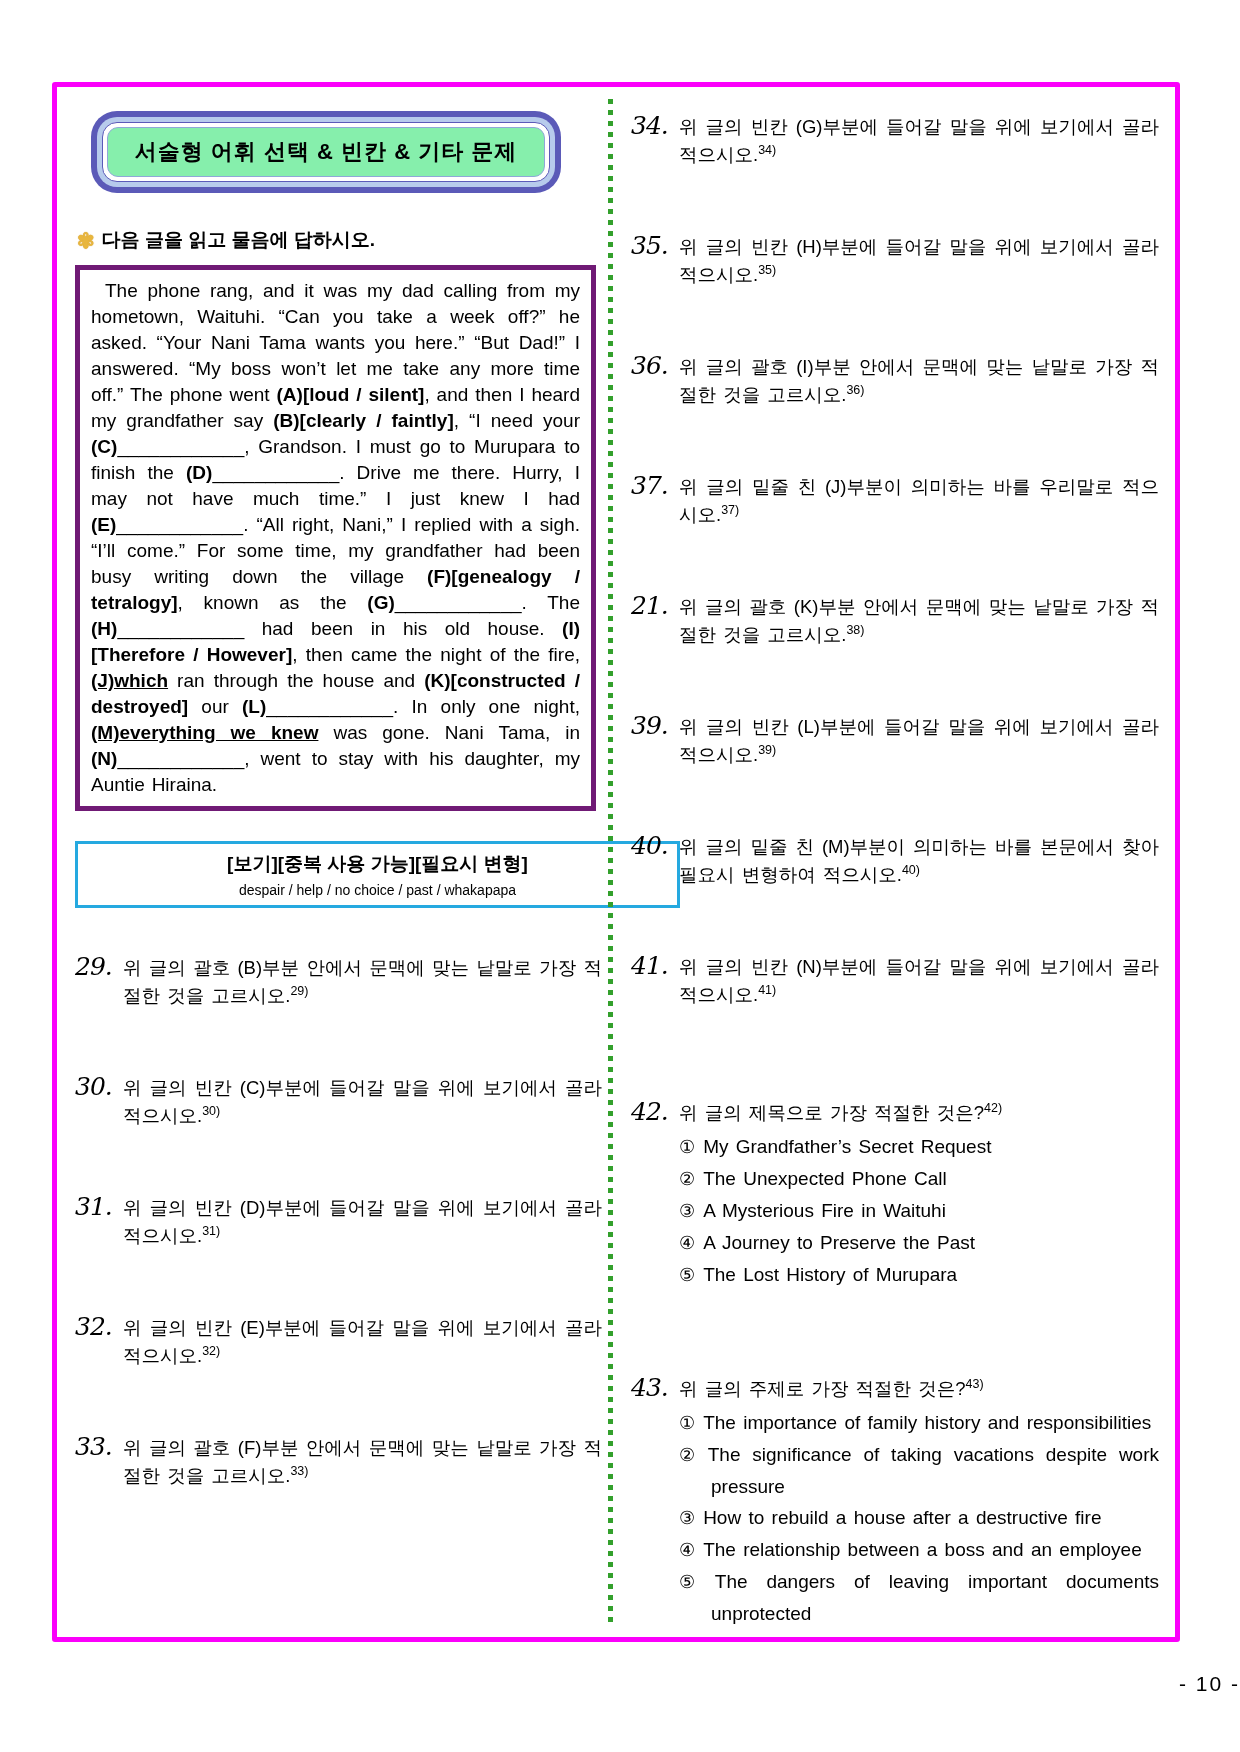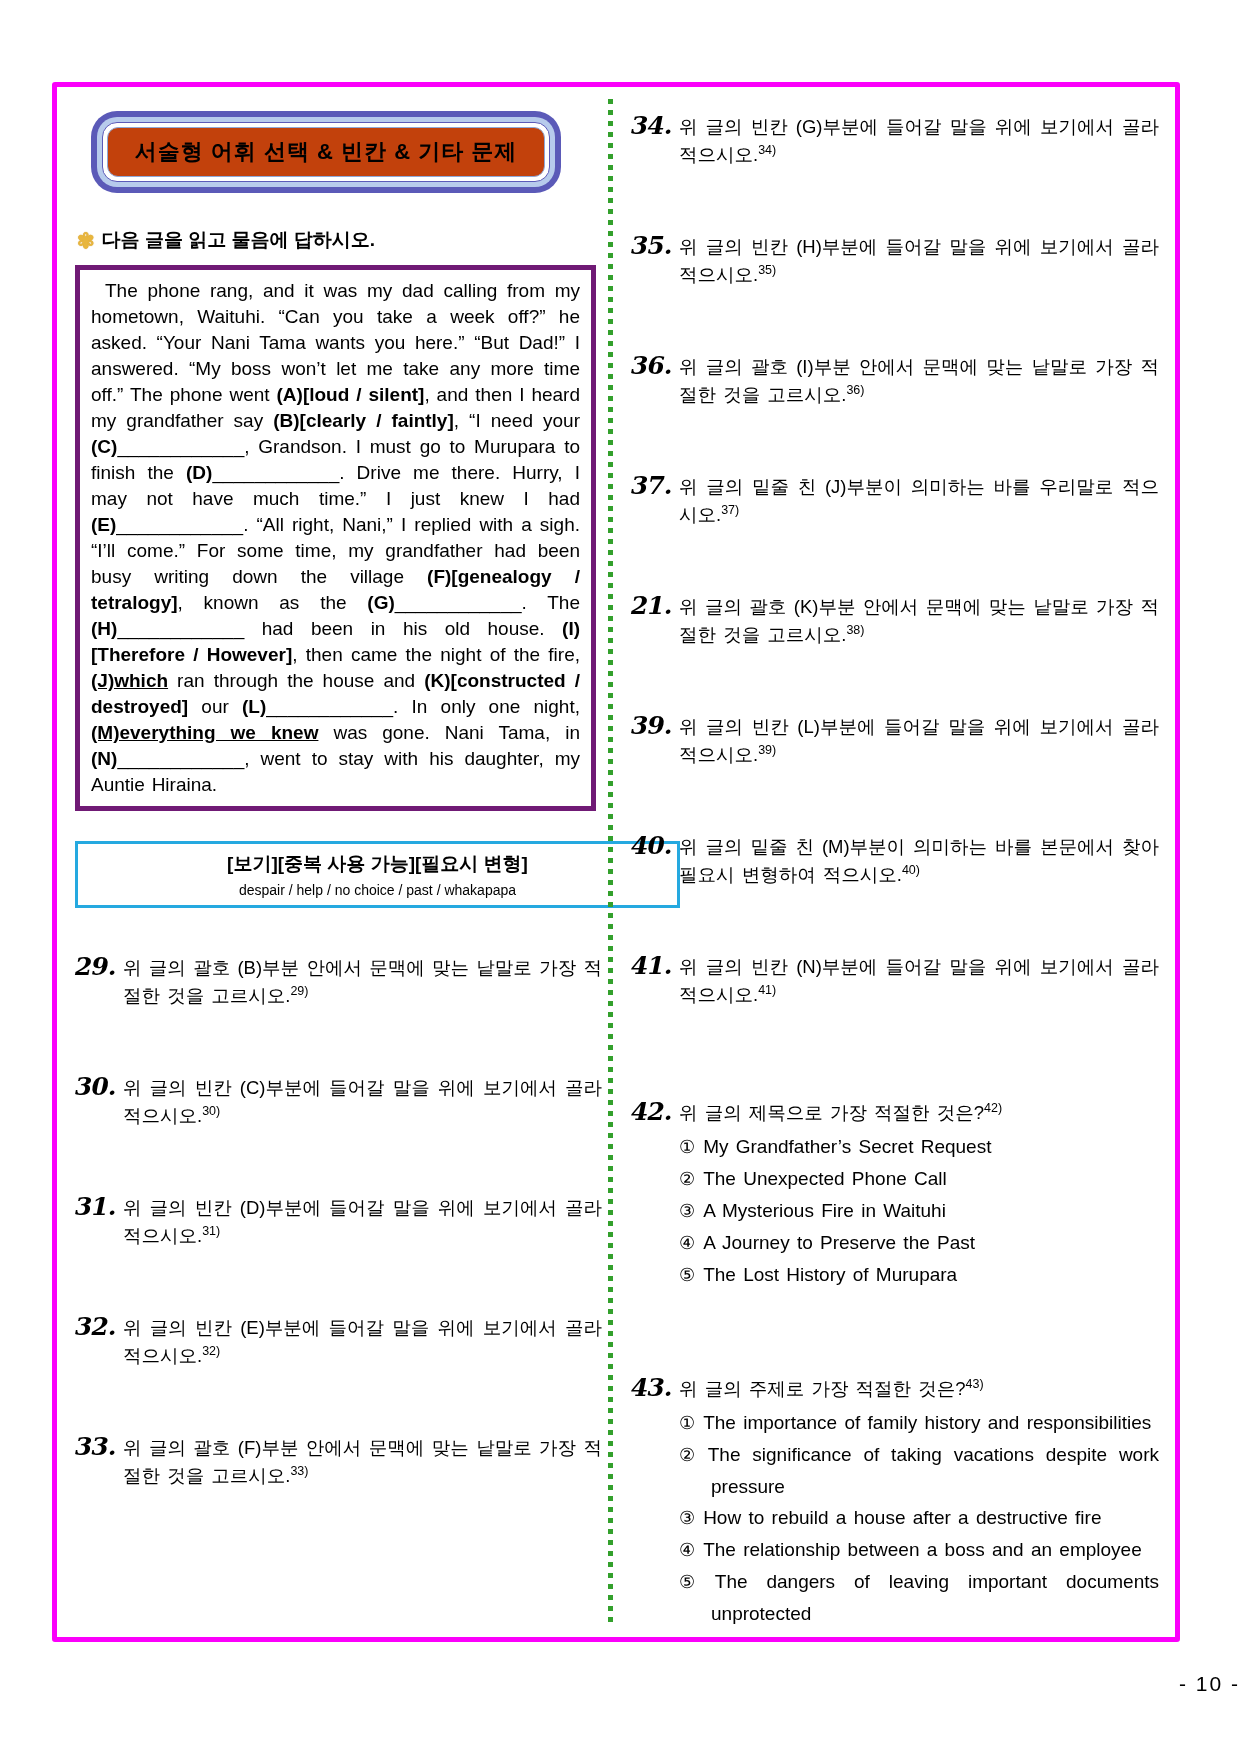--- a/index.html
+++ b/index.html
@@ -16,21 +16,21 @@
   .divider{
     width:5px;flex:none;margin:12px 0;
     background:repeating-linear-gradient(to bottom,#33a02c 0 5px,transparent 5px 11px);
   }
   .col-right{flex:1;box-sizing:border-box;padding:26px 16px 0 18px;}
 
   
   .tb1{width:470px;margin-left:16px;background:#5b5ab8;border-radius:26px;padding:6px;box-sizing:border-box;}
   .tb2{background:#b7cbec;border-radius:20px;padding:5px;}
   .tb3{background:#ffffff;border-radius:15px;padding:4px;border:1px solid #5b5ab8;}
-  .tb4{background:#c2410c;border-radius:11px;border:1px solid #8fa8d8;padding:9px 6px;
+  .tb4{background:#86efac;border-radius:11px;border:1px solid #8fa8d8;padding:9px 6px;
        text-align:center;font-weight:bold;font-size:22px;letter-spacing:1px;}
 
   .instruction{margin:34px 0 0 2px;font-weight:bold;font-size:19px;display:flex;align-items:center;gap:7px;}
   .flower{color:#e8b63e;font-size:21px;line-height:1;text-shadow:0 0 1px #c98f1f;}
 
   .passage-box{
     margin-top:12px;width:521px;min-height:538px;box-sizing:border-box;
     border:5px solid #701a75;padding:8px 11px;
     font-size:19px;line-height:26px;text-align:justify;
   }
@@ -42,21 +42,21 @@
     margin-top:30px;width:605px;box-sizing:border-box;
     border:3px solid #25a9e0;padding:7px 10px;text-align:center;
   }
   .bogi-title{font-weight:bold;font-size:19px;}
   .bogi-words{font-size:14px;margin-top:5px;}
 
   .qlist-left{margin-top:46px;}
   .q{display:flex;margin-bottom:64px;}
   .qnum{
     flex:none;width:48px;
-    font-family:"DejaVu Serif",serif;font-style:italic;font-weight:bold;
+    font-family:"DejaVu Serif",serif;font-style:italic;font-weight:normal;
     font-size:25px;line-height:26px;letter-spacing:-1px;
   }
   .qbody{flex:1;font-size:18.5px;line-height:28px;text-align:justify;word-spacing:2px;}
   sup.ref{font-size:12.5px;line-height:0;}
   .opts{margin-top:4px;text-align:left;}
   .opt{padding-left:32px;text-indent:-32px;font-size:19px;line-height:31px;text-align:justify;word-spacing:2px;}
   .opt .marker{margin-right:8px;font-size:18px;}
   [data-name="question-41"]{margin-bottom:90px;}
   [data-name="question-42"]{margin-bottom:84px;}
   [data-name="question-33"],[data-name="question-43"]{margin-bottom:0;justify-content:center;}

